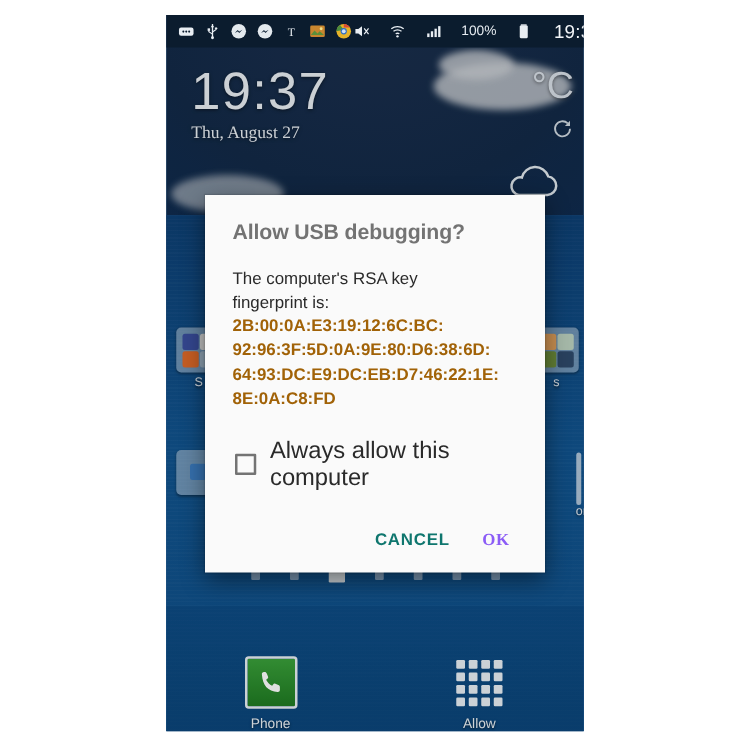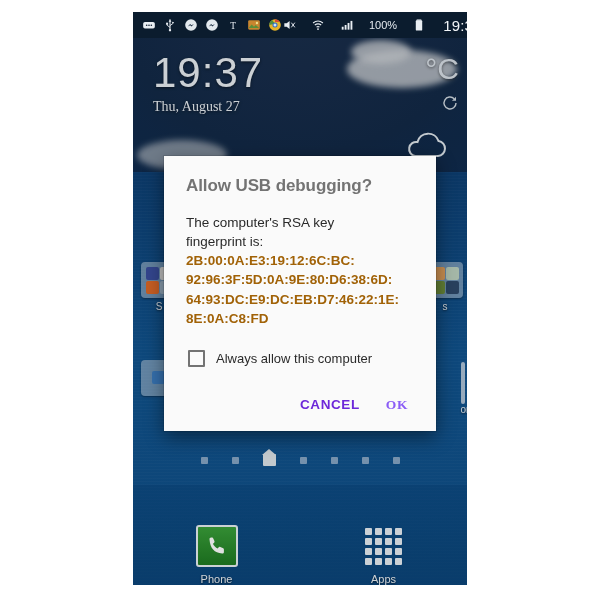--- a/index.html
+++ b/index.html
@@ -173,21 +173,21 @@
   }
   #dialog .fp { font-size: 13.5px; line-height: 1.42; color: #a16207; white-space: pre-line; font-weight: bold; }
   .checkrow {
     display: flex; align-items: center; gap: 11px;
     margin-top: 22px; padding-left: 2px;
   }
   .cbox {
     width: 17px; height: 17px; border: 2px solid #737373;
     background: #fafafa; border-radius: 1px; flex: none;
   }
-  .checkrow .ctext { font-size: 13px; color: #2a2a2a; }
+  .checkrow .ctext { font-size: 19px; color: #2a2a2a; }
   .btnrow {
     display: flex; justify-content: flex-end; align-items: center;
     gap: 26px; margin-top: 30px; padding-right: 6px; padding-bottom: 10px;
   }
   .dbtn {
     background: none; border: none; cursor: pointer;
     font-family: inherit; font-size: 13.5px; font-weight: bold;
     letter-spacing: .6px;
   }
 </style>
@@ -360,38 +360,38 @@
           <i></i>
             <i></i>
             <i></i>
             <i></i>
           <i></i>
             <i></i>
             <i></i>
             <i></i>
         </span>
       </div>
-      <div class="lbl">Apps</div>
+      <div class="lbl">Allow</div>
     </div>
   </div>
 
   <div id="dimmer"></div>
   <div id="dialog">
     <h1>Allow USB debugging?</h1>
     <div class="body">The computer's RSA key
 fingerprint is:</div>
     <div class="fp">2B:00:0A:E3:19:12:6C:BC:
 92:96:3F:5D:0A:9E:80:D6:38:6D:
 64:93:DC:E9:DC:EB:D7:46:22:1E:
 8E:0A:C8:FD</div>
 
     <div class="checkrow">
       <span class="cbox"></span>
       <span class="ctext">Always allow this computer</span>
     </div>
 
     <div class="btnrow">
-      <button class="dbtn" style="color: #6d28d9;">CANCEL</button>
+      <button class="dbtn" style="color: #0f766e;">CANCEL</button>
       <button class="dbtn" style="color: #8b5cf6; font-family: Liberation Serif, serif;">OK</button>
     </div>
   </div>
 
 </div>
 
 </body></html>

